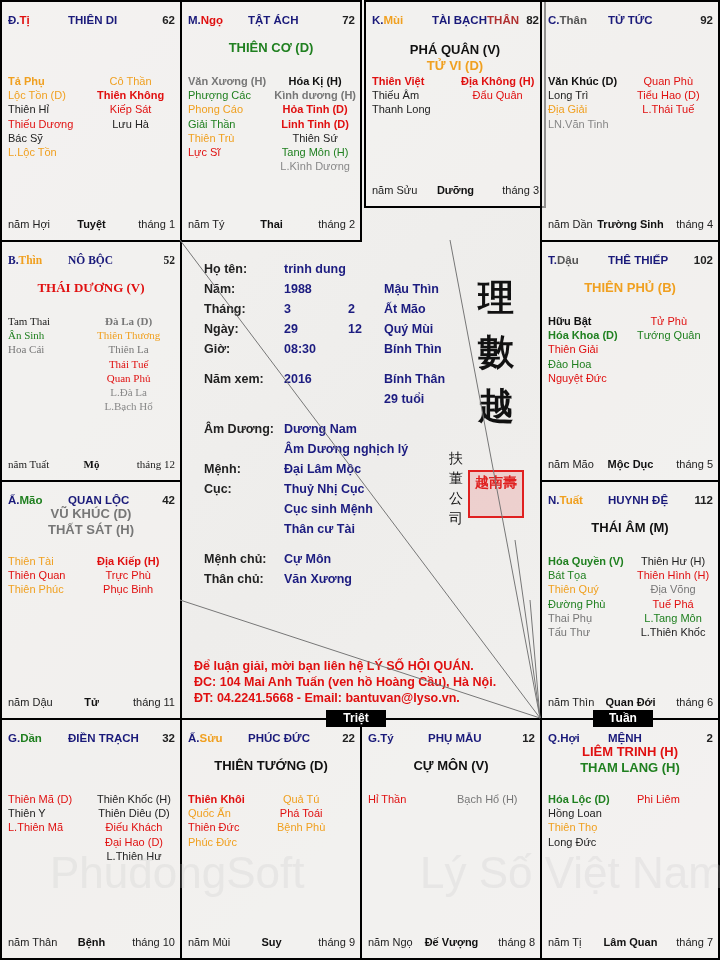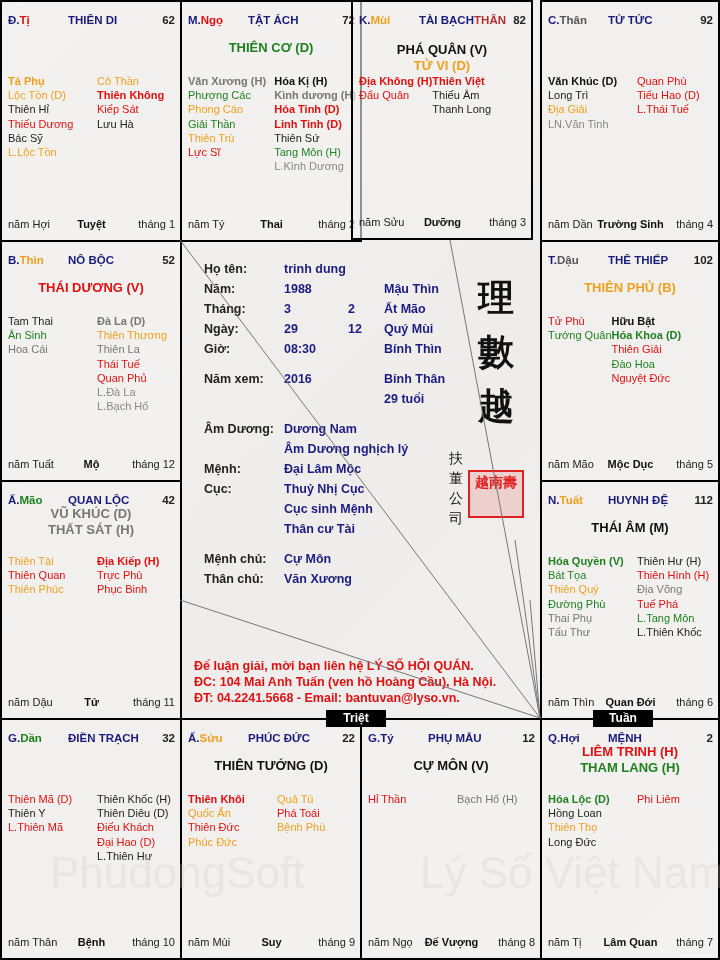--- a/index.html
+++ b/index.html
@@ -8,21 +8,21 @@
   .cell { position:absolute; box-sizing:border-box; border:2px solid #000; background:rgba(243,242,240,0.6); overflow:hidden; }
   .hdr { position:absolute; top:12px; left:6px; right:5px; height:14px; font-weight:bold; font-size:11.5px; }
   .hdr .can { position:absolute; left:0; color:#1a1a7a; }
   .hdr .chi { }
   .hdr .name { position:absolute; left:60px; color:#1a1a7a; }
   .hdr .than { position:absolute; right:20px; color:#b03030; }
   .hdr .num { position:absolute; right:0; color:#222; }
   .main { position:absolute; top:38px; left:0; right:0; text-align:center; font-weight:bold; font-size:13px; line-height:16px; }
   .stars { position:absolute; left:6px; right:4px; top:72px; display:flex; }
   .col { width:89px; line-height:14.2px; font-size:11px; }
-  .col.r { width:auto; }
+  .col.r { width:auto;text-align:center; }
   .s { display:block; white-space:nowrap; }
   .b { font-weight:bold; }
   .foot { position:absolute; bottom:8px; left:6px; right:5px; height:14px; font-size:11px; }
   .foot .y { position:absolute; left:0; color:#222; }
   .foot .st { position:absolute; left:0; right:0; text-align:center; font-weight:bold; color:#111; }
   .foot .m { position:absolute; right:0; color:#222; }
   .center { position:absolute; left:180px; top:240px; width:360px; height:478px; }
   .info { position:absolute; left:24px; top:22px; font-size:12.5px; font-weight:bold; }
   .row { position:absolute; white-space:nowrap; }
   .lbl { color:#222; }
@@ -98,40 +98,40 @@
             <span class="s" style="color:#208020">Tang Môn (H)</span>
             <span class="s" style="color:#888">L.Kình Dương</span>
           </div>
         </div>
         <div class="foot">
           <span class="y">năm Tý</span>
           <span class="st">Thai</span>
           <span class="m">tháng 2</span>
         </div>
       </div>
-      <div class="cell" style="left: 351px; top: 0px; width: 182px; height: 240px;">
+      <div class="cell" style="left: 364px; top: 0px; width: 182px; height: 208px;">
         <div class="hdr">
           <span class="can"><span>K.</span><span class="chi" style="color:#f0a020">Mùi</span></span>
           <span class="name">TÀI BẠCH</span>
           <span class="than">THÂN</span>
           <span class="num">82</span>
         </div>
         <div class="main" style="top:40px">
           <div style="color:#111">PHÁ QUÂN (V)</div>
           <div style="color:#f0a020">TỬ VI (D)</div>
         </div>
         <div class="stars" style="top:72px">
-          <div class="col r">
-            <span class="s b" style="color:#e01010">Địa Không (H)</span>
-            <span class="s" style="color:#e01010">Đẩu Quân</span>
-          </div>
           <div class="col">
             <span class="s b" style="color:#e01010">Thiên Việt</span>
             <span class="s" style="color:#222">Thiếu Âm</span>
             <span class="s" style="color:#222">Thanh Long</span>
+          </div>
+          <div class="col r">
+            <span class="s b" style="color:#e01010">Địa Không (H)</span>
+            <span class="s" style="color:#e01010">Đẩu Quân</span>
           </div>
         </div>
         <div class="foot">
           <span class="y">năm Sửu</span>
           <span class="st">Dưỡng</span>
           <span class="m">tháng 3</span>
         </div>
       </div>
       <div class="cell" style="left: 540px; top: 0px; width: 180px; height: 242px;">
         <div class="hdr">
@@ -152,21 +152,21 @@
             <span class="s" style="color:#e01010">Tiểu Hao (D)</span>
             <span class="s" style="color:#e01010">L.Thái Tuế</span>
           </div>
         </div>
         <div class="foot">
           <span class="y">năm Dần</span>
           <span class="st">Trường Sinh</span>
           <span class="m">tháng 4</span>
         </div>
       </div>
-      <div class="cell" style="left: 0px; top: 240px; width: 182px; height: 242px;">
+      <div class="cell" style="left: 0px; top: 240px; width: 182px; height: 242px; font-family: Liberation Serif, serif;">
         <div class="hdr">
           <span class="can"><span>B.</span><span class="chi" style="color:#f0a020">Thìn</span></span>
           <span class="name">NÔ BỘC</span>
           <span class="num">52</span>
         </div>
         <div class="main" style="top:38px">
           <div style="color:#e01010">THÁI DƯƠNG (V)</div>
         </div>
         <div class="stars" style="top:72px">
           <div class="col">
@@ -193,30 +193,30 @@
       <div class="cell" style="left: 540px; top: 240px; width: 180px; height: 242px;">
         <div class="hdr">
           <span class="can"><span>T.</span><span class="chi" style="color:#555">Dậu</span></span>
           <span class="name">THÊ THIẾP</span>
           <span class="num">102</span>
         </div>
         <div class="main" style="top:38px">
           <div style="color:#f0a020">THIÊN PHỦ (B)</div>
         </div>
         <div class="stars" style="top:72px">
-          <div class="col r">
-            <span class="s" style="color:#e01010">Tử Phù</span>
-            <span class="s" style="color:#208020">Tướng Quân</span>
-          </div>
           <div class="col">
             <span class="s b" style="color:#111">Hữu Bật</span>
             <span class="s b" style="color:#208020">Hóa Khoa (D)</span>
             <span class="s" style="color:#e01010">Thiên Giải</span>
             <span class="s" style="color:#208020">Đào Hoa</span>
             <span class="s" style="color:#e01010">Nguyệt Đức</span>
+          </div>
+          <div class="col r">
+            <span class="s" style="color:#e01010">Tử Phù</span>
+            <span class="s" style="color:#208020">Tướng Quân</span>
           </div>
         </div>
         <div class="foot">
           <span class="y">năm Mão</span>
           <span class="st">Mộc Dục</span>
           <span class="m">tháng 5</span>
         </div>
       </div>
       <div class="cell" style="left: 0px; top: 480px; width: 182px; height: 240px;">
         <div class="hdr">

